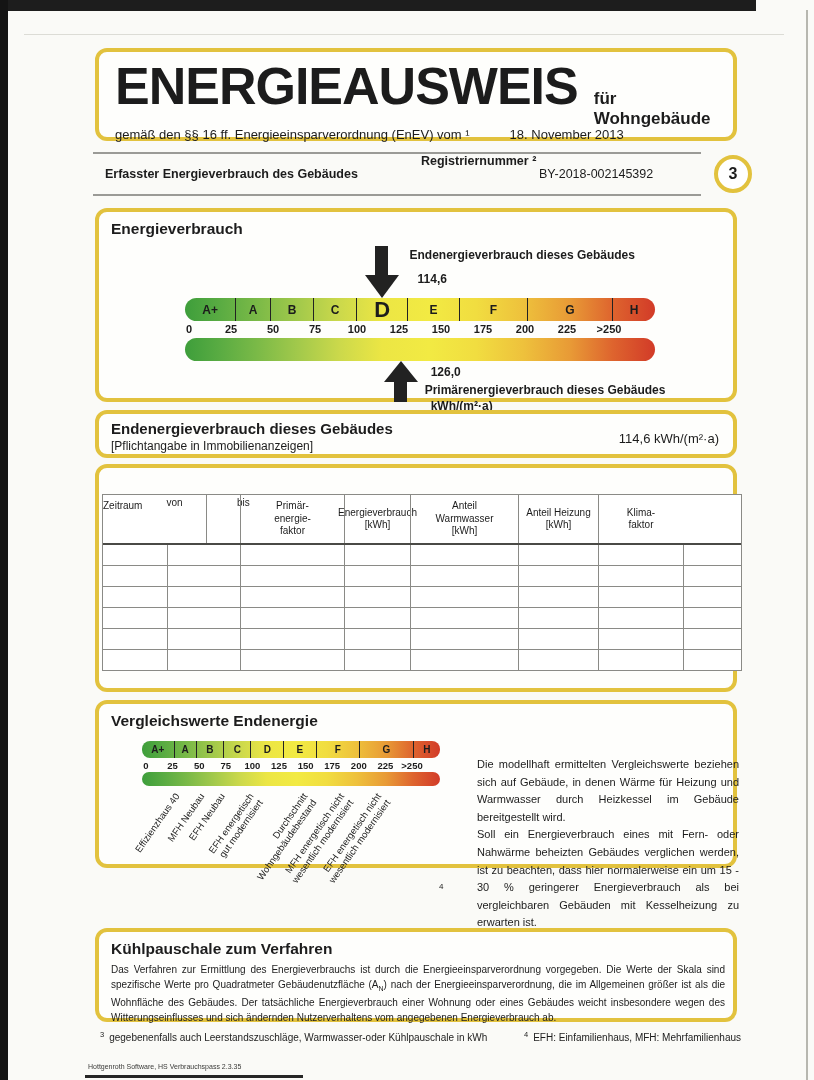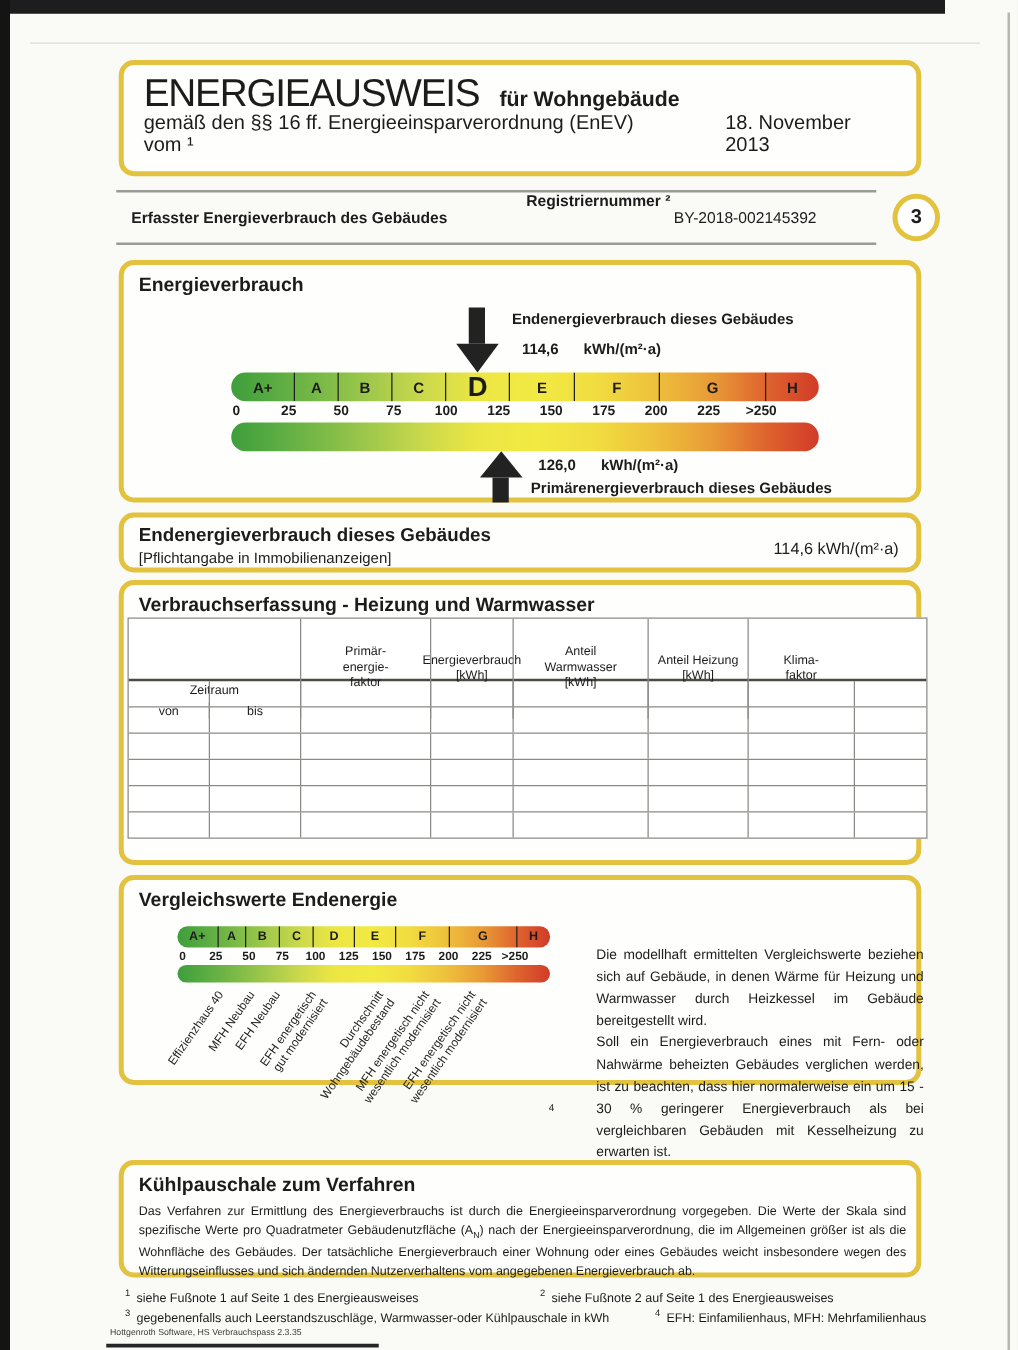--- a/index.html
+++ b/index.html
@@ -10,23 +10,23 @@
   .edge-top{position:absolute;left:0;top:0;width:756px;height:11px;background:#1d1d1d;}
   .paper-top-line{position:absolute;left:24px;top:34px;width:760px;height:1px;background:#dcdcd6;}
   .edge-right-line{position:absolute;left:806px;top:10px;width:2px;height:1070px;background:#b7b7b0;}
   .edge-bottom-line{position:absolute;left:85px;top:1075px;width:218px;height:3px;background:#262626;}
 
   .box{position:absolute;left:95px;width:642px;background:#fefefc;border:4px solid #e2c23e;border-radius:12px;box-sizing:border-box;}
 
   
   .header-box{top:48px;height:93px;padding:6px 16px;}
   .title-row{display:flex;align-items:baseline;gap:16px;}
-  .main-title{font-size:31px;font-weight:normal;letter-spacing:-1px;margin:0;line-height:1.1;}
+  .main-title{font-size:52px;font-weight:bold;letter-spacing:-1px;margin:0;line-height:1.1;}
   .title-suffix{font-size:17px;font-weight:bold;}
-  .subtitle-row{font-size:16px;margin-top:-2px;display:flex;gap:40px;}
+  .subtitle-row{font-size:13px;margin-top:-2px;display:flex;gap:40px;}
 
   
   .meta-row{position:absolute;left:93px;top:152px;width:608px;height:44px;border-top:2px solid #9a9a96;border-bottom:2px solid #9a9a96;box-sizing:border-box;font-size:12.5px;}
   .meta-left{position:absolute;left:12px;top:13px;font-weight:bold;}
   .meta-reg-label{position:absolute;left:328px;top:0;font-weight:bold;}
   .meta-reg-value{position:absolute;left:446px;top:13px;}
   .page-badge{position:absolute;left:714px;top:155px;width:30px;height:30px;border:4px solid #e2c23e;border-radius:50%;background:#fff;display:flex;align-items:center;justify-content:center;font-size:16px;font-weight:bold;}
 
   
   .consumption-box{top:208px;height:194px;}
@@ -44,35 +44,35 @@
   .tick{position:absolute;top:2px;transform:translateX(-50%);font-size:11px;font-weight:bold;white-space:nowrap;}
   .markers-top{position:absolute;left:4px;right:46px;top:0;height:52px;}
   .markers-bottom{position:absolute;left:4px;right:46px;top:115px;height:41px;}
   .marker-down{position:absolute;top:0;transform:translateX(-50%);display:flex;flex-direction:column;align-items:center;}
   .marker-down .shaft{width:13px;height:29px;background:#222;}
   .marker-down .head{width:0;height:0;border-left:17px solid transparent;border-right:17px solid transparent;border-top:23px solid #222;}
   .marker-up{position:absolute;top:0;transform:translateX(-50%);display:flex;flex-direction:column;align-items:center;}
   .marker-up .head{width:0;height:0;border-left:17px solid transparent;border-right:17px solid transparent;border-bottom:21px solid #222;}
   .marker-up .shaft{width:13px;height:20px;background:#222;}
   .mlabel{position:absolute;font-size:12px;font-weight:bold;white-space:nowrap;}
-  .valpair{display:flex;gap:20px;}
+  .valpair{display:flex;gap:20px;flex-direction:column;}
 
   
   .endenergy-box{top:410px;height:48px;}
   .ee-title{position:absolute;left:12px;top:6px;font-size:15px;font-weight:bold;}
   .ee-note{position:absolute;left:12px;top:25px;font-size:12px;}
   .ee-value{position:absolute;right:14px;top:17px;font-size:13px;}
 
   
   .table-box{top:464px;height:228px;}
   .vtable{position:absolute;left:3px;top:26px;width:640px;border:1px solid #8a8a86;box-sizing:border-box;background:#fff;font-size:10px;}
   .thead{display:grid;grid-template-columns:137px 104px 66px 108px 80px 85px 58px;height:48px;border-bottom:2px solid #4a4a46;}
   .vth{border-left:1px solid #8a8a86;display:flex;align-items:center;justify-content:center;text-align:center;white-space:pre-line;line-height:1.25;}
   .thead > :first-child{border-left:none;}
-  .zg{display:flex;flex-direction:column;margin-top:47px;}
+  .zg{display:flex;flex-direction:row;}
   .zg-top{height:20px;display:flex;align-items:center;justify-content:center;}
   .zg-bottom{flex:1;display:grid;grid-template-columns:64px 73px;}
   .zg-bottom div{display:flex;align-items:flex-start;justify-content:center;padding-top:2px;}
   .zg-bottom div + div{border-left:1px solid #8a8a86;}
   .vtr{display:grid;grid-template-columns:64px 73px 104px 66px 108px 80px 85px 58px;border-bottom:1px solid #8a8a86;}
   .vtr:last-child{border-bottom:none;}
   .vtd{border-left:1px solid #8a8a86;display:flex;align-items:center;justify-content:center;}
   .vtr .vtd:first-child{border-left:none;}
   .vtr.data{height:26px;}
   .vtr.empty{height:20px;}
@@ -210,21 +210,20 @@
     </div>
   </div>
 
   <div class="box endenergy-box">
     <div class="ee-title">Endenergieverbrauch dieses Gebäudes</div>
     <div class="ee-note">[Pflichtangabe in Immobilienanzeigen]</div>
     <div class="ee-value">114,6 kWh/(m²·a)</div>
   </div>
 
   <div class="box table-box">
-    <h2 class="sec-title">Verbrauchserfassung - Heizung und Warmwasser</h2>
     <div class="vtable">
       <div class="thead">
         <div class="zg">
           <div class="zg-top">Zeitraum</div>
           <div class="zg-bottom">
             <div>von</div>
             <div>bis</div>
           </div>
         </div>
         <div class="vth">Primär-
@@ -388,24 +387,20 @@
 
   <div class="box explanation-box">
     <h2 class="sec-title">Kühlpauschale zum Verfahren</h2>
     <div class="ex-body">
       <span>Das Verfahren zur Ermittlung des Energieverbrauchs ist durch die Energieeinsparverordnung vorgegeben. Die Werte der Skala sind spezifische Werte pro Quadratmeter Gebäudenutzfläche (A</span><sub>N</sub><span>) nach der Energieeinsparverordnung, die im Allgemeinen größer ist als die Wohnfläche des Gebäudes. Der tatsächliche Energieverbrauch einer Wohnung oder eines Gebäudes weicht insbesondere wegen des Witterungseinflusses und sich ändernden Nutzerverhaltens vom angegebenen Energieverbrauch ab.</span>
     </div>
   </div>
 
   <div class="footnotes">
     <div class="fn-row">
-      <span class="fn fn2a"><sup>1</sup><span>siehe Fußnote 1 auf Seite 1 des Energieausweises</span></span>
-      <span class="fn fn2b"><sup>2</sup><span>siehe Fußnote 2 auf Seite 1 des Energieausweises</span></span>
-    </div>
-    <div class="fn-row">
       <span class="fn fn2a"><sup>3</sup><span>gegebenenfalls auch Leerstandszuschläge, Warmwasser-oder Kühlpauschale in kWh</span></span>
       <span class="fn fn4b"><sup>4</sup><span>EFH: Einfamilienhaus, MFH: Mehrfamilienhaus</span></span>
     </div>
   </div>
 
   <div class="footer-soft">Hottgenroth Software, HS Verbrauchspass 2.3.35</div>
 
 </div>
 
 </body></html>

